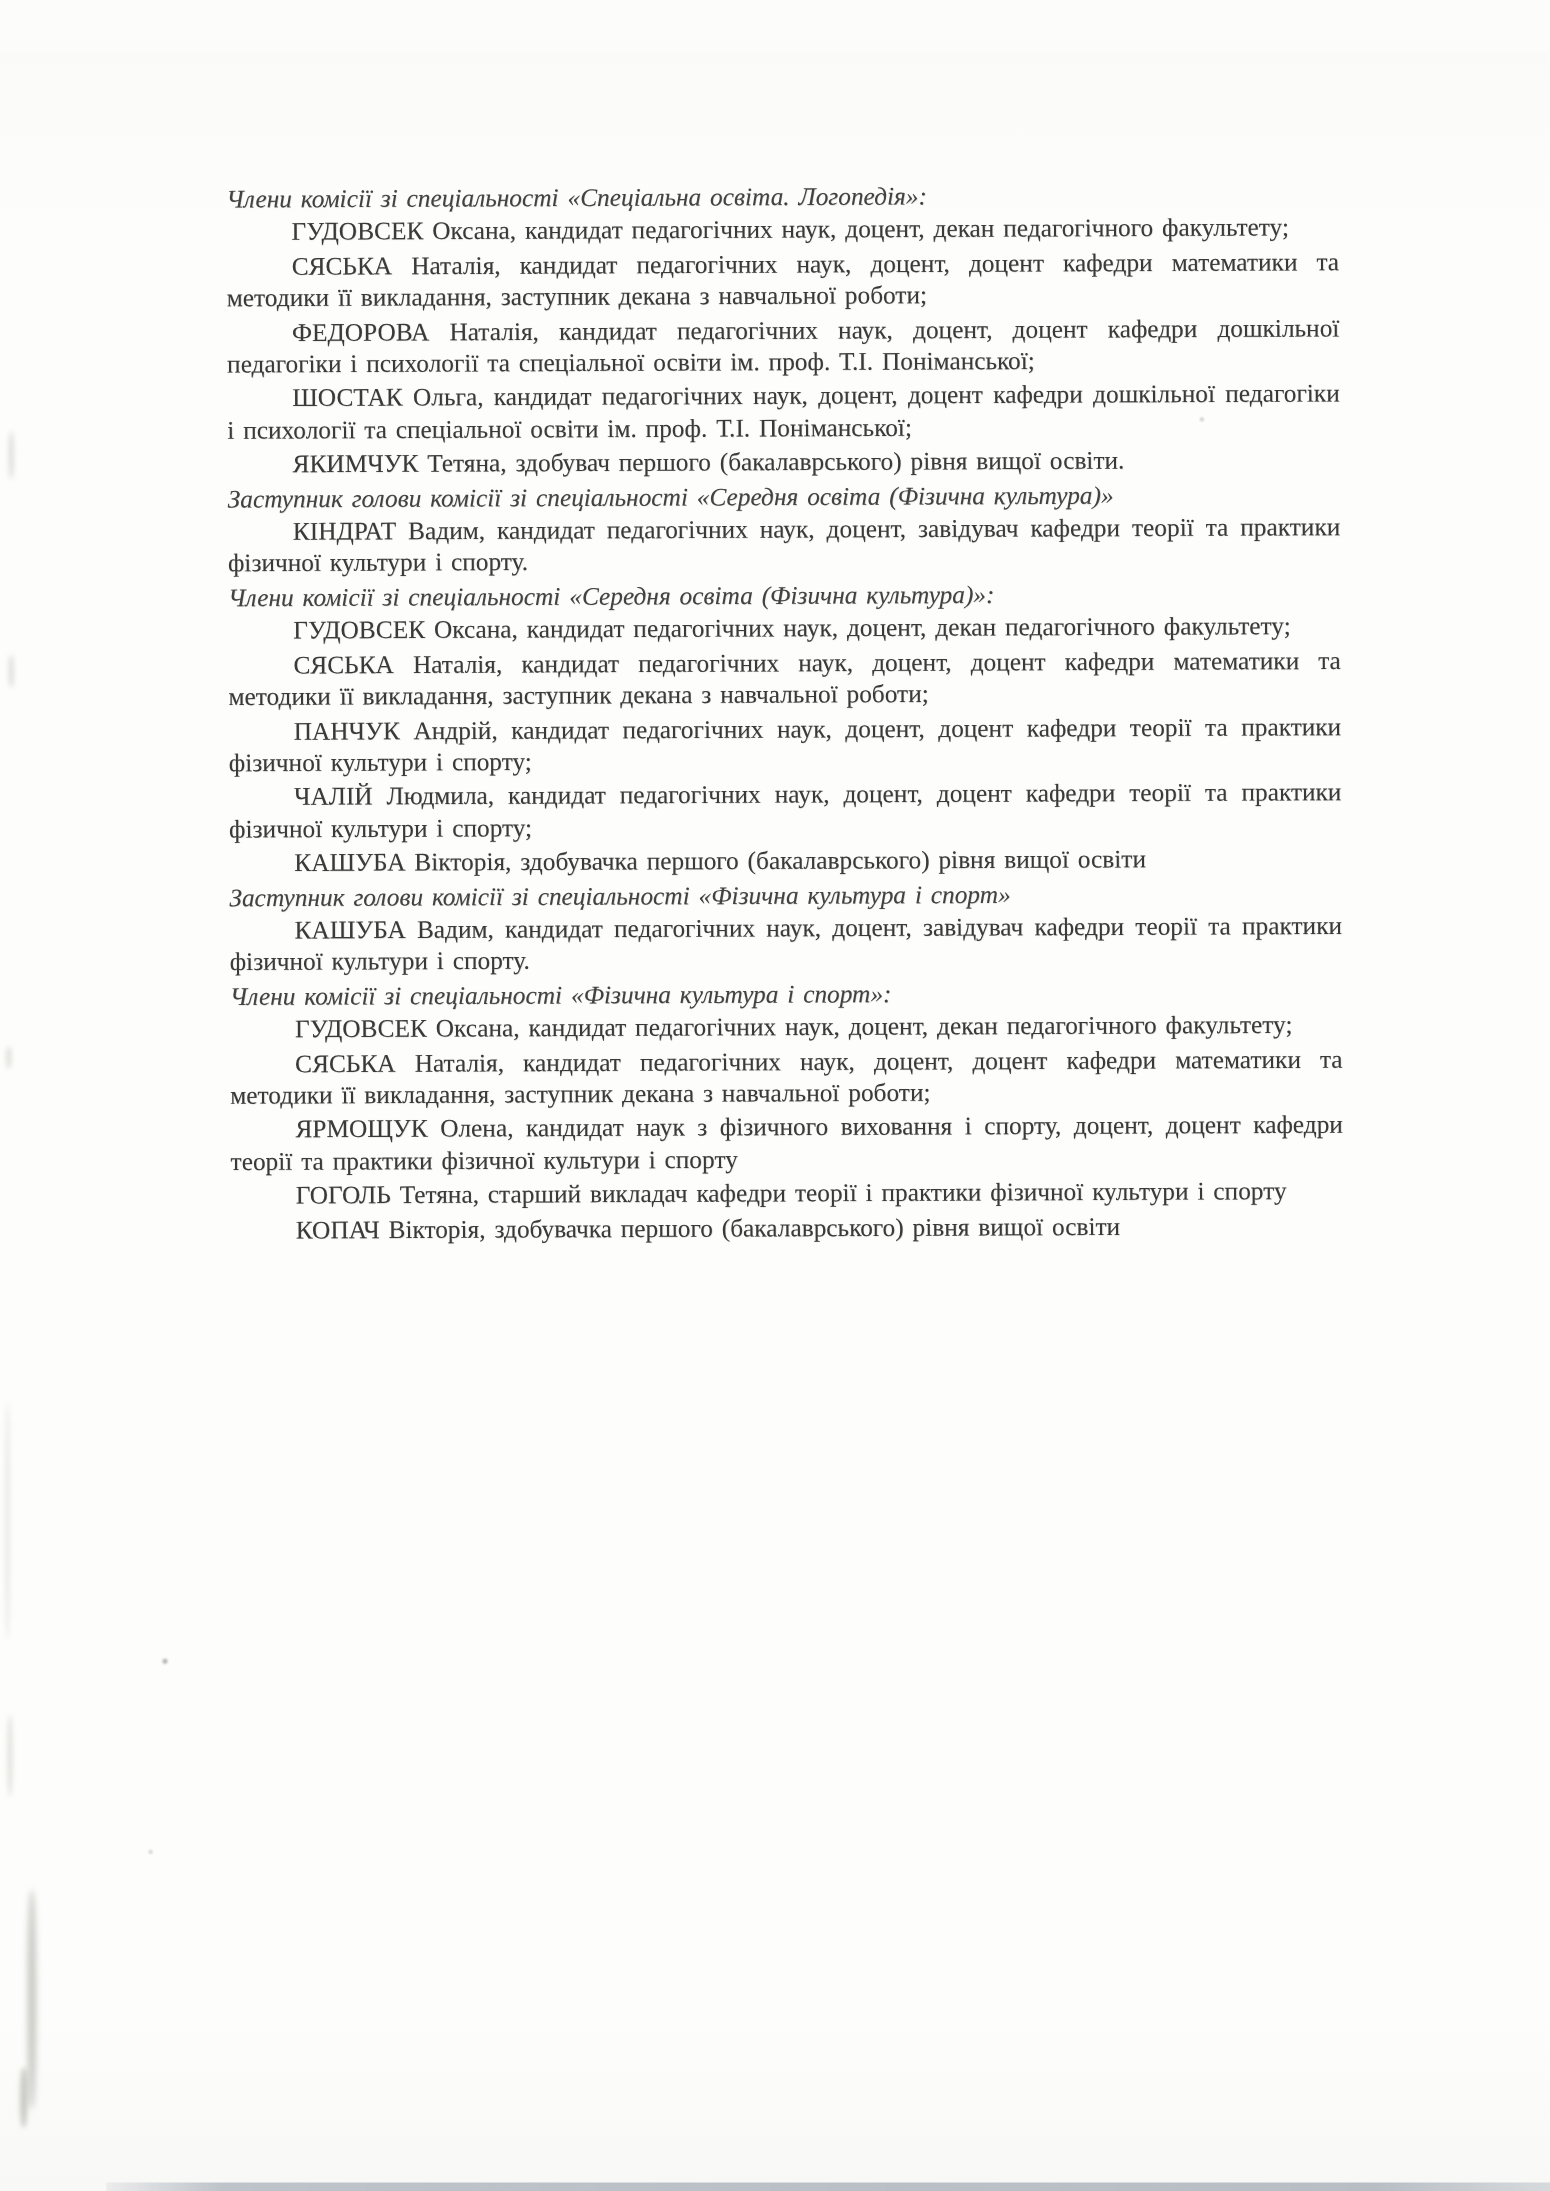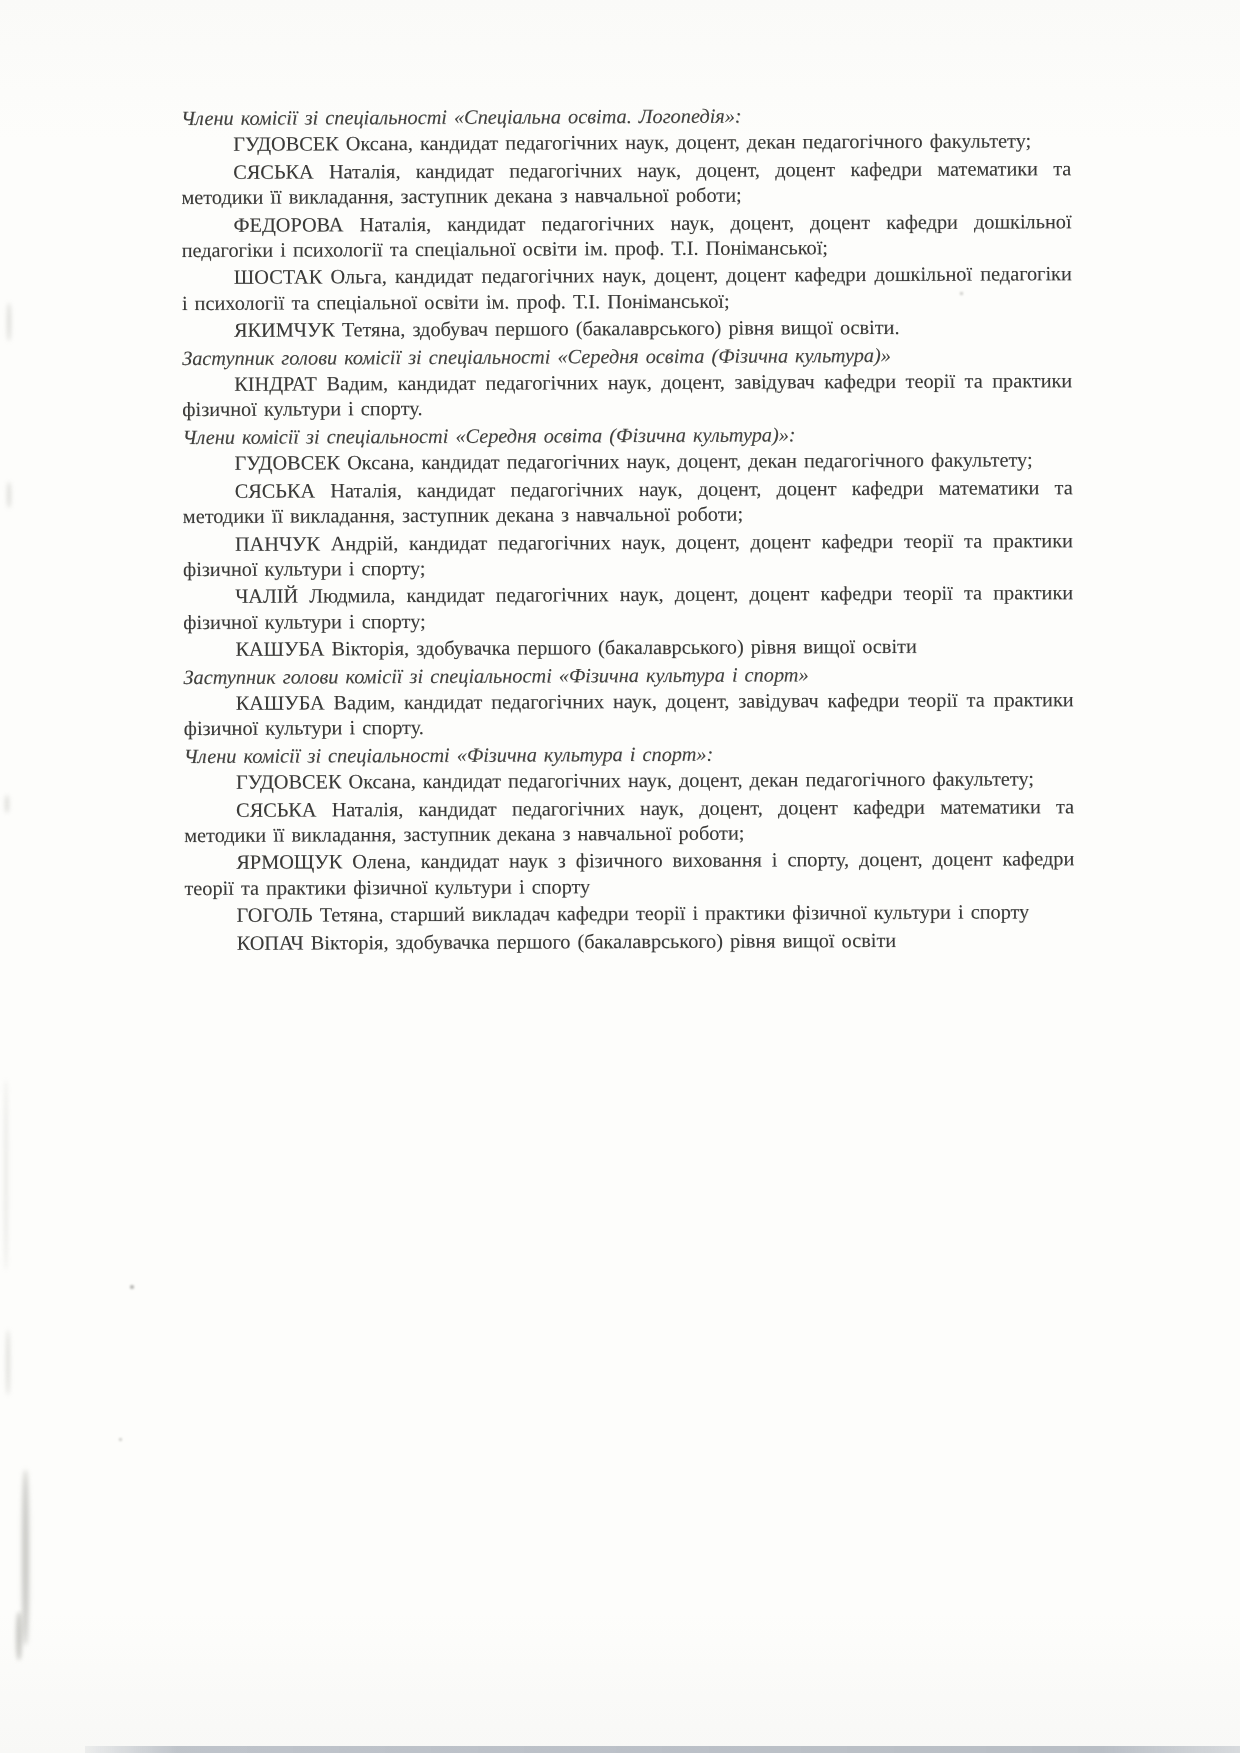--- a/index.html
+++ b/index.html
@@ -12,20 +12,21 @@
     background: #fcfcfa;
     position: relative;
     overflow: hidden;
     font-family: "Liberation Serif", "DejaVu Serif", serif;
   }
   .page {
     position: absolute;
     inset: 0;
     background:
       linear-gradient(180deg, rgba(250,250,248,1) 0%, rgba(253,253,251,1) 8%, rgba(253,253,251,1) 92%, rgba(248,248,246,1) 100%);
+    margin-top: 42px;
   }
   .content {
     position: absolute;
     left: 181px;
     top: 106px;
     width: 890px;
     color: #3a3a38;
     font-size: 20.3px;
     line-height: 25.4px;
     word-spacing: 2px;

